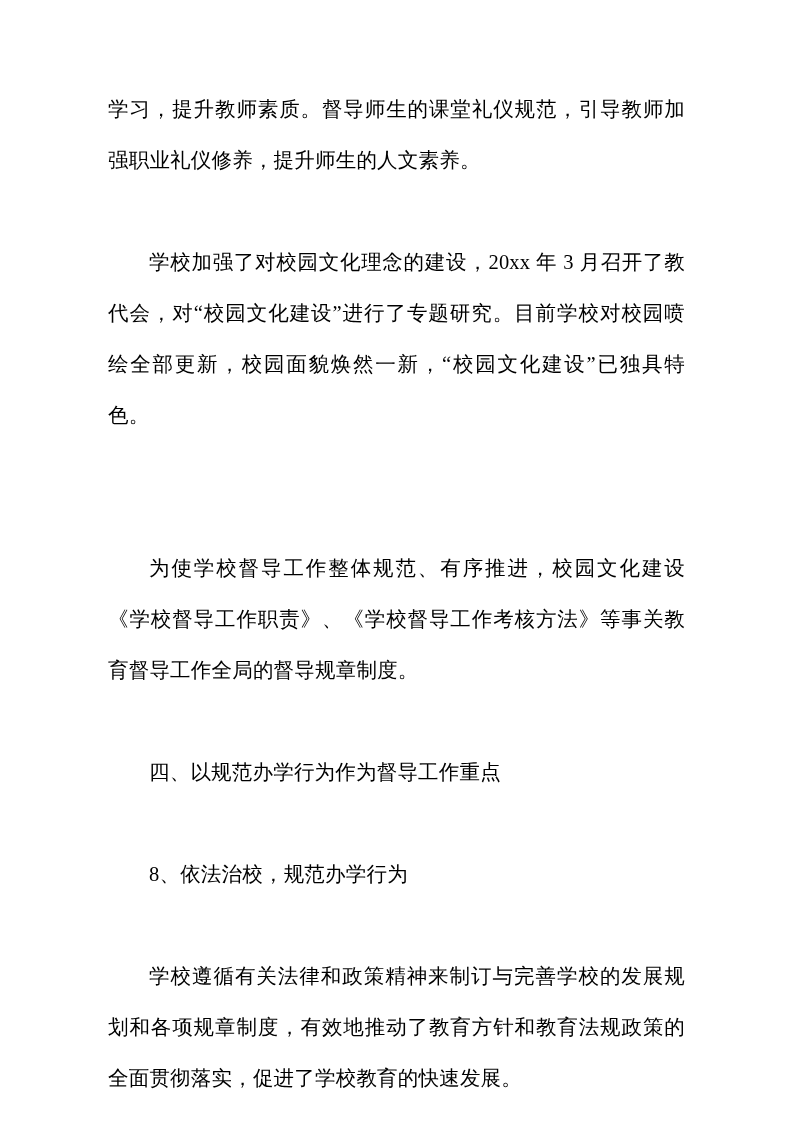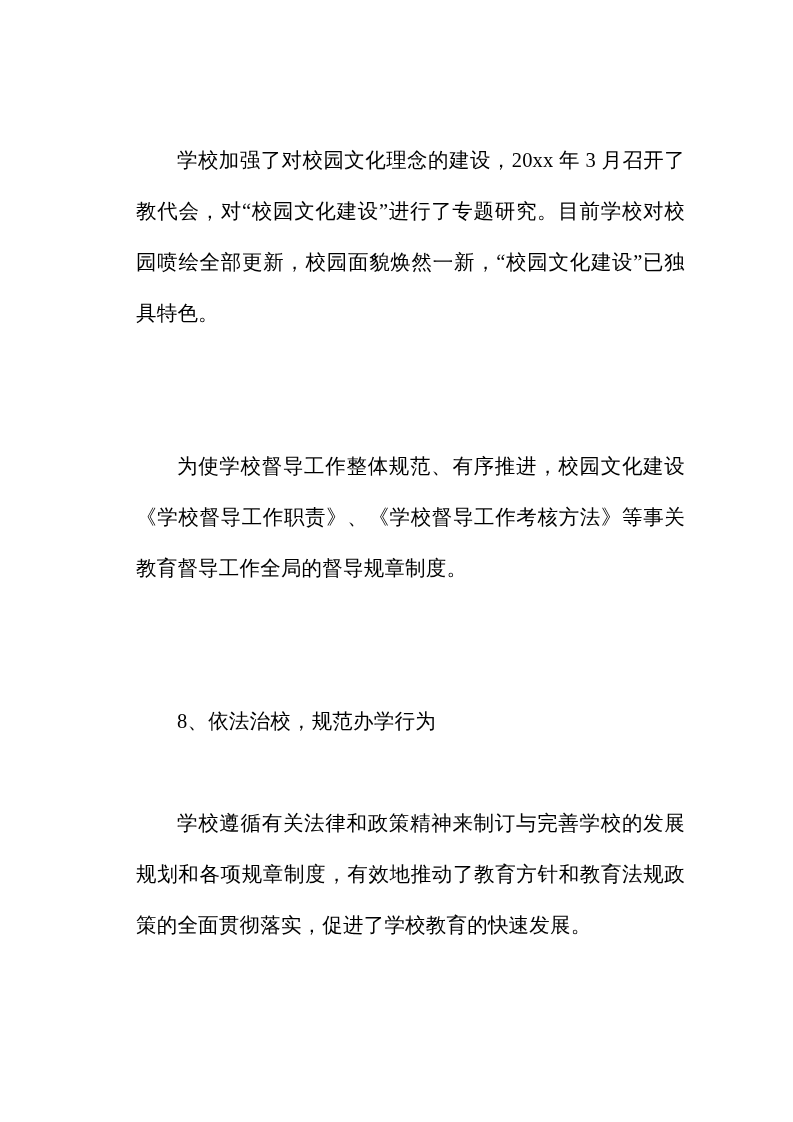--- a/index.html
+++ b/index.html
@@ -28,46 +28,47 @@
     text-align: justify;
     text-justify: inter-ideograph;
     letter-spacing: 0.2px;
   }
   p.para {
     margin: 0;
     padding: 0;
   }
   p.indent {
     text-indent: 2em;
-    margin-left: 28px;
   }
   .spacer {
     height: 51px;
   }
 </style>
 </head>
 <body>
 
 <div class="page">
   <div class="doc-body">
 
+    <p class="para">学习，提升教师素质。督导师生的课堂礼仪规范，引导教师加强职业礼仪修养，提升师生的人文素养。</p>
 
     <div class="spacer"></div>
 
     <p class="para indent">学校加强了对校园文化理念的建设，20xx 年 3 月召开了教代会，对“校园文化建设”进行了专题研究。目前学校对校园喷绘全部更新，校园面貌焕然一新，“校园文化建设”已独具特色。</p>
 
     <div class="spacer"></div>
 
 
     <div class="spacer"></div>
 
     <p class="para indent">为使学校督导工作整体规范、有序推进，校园文化建设《学校督导工作职责》、《学校督导工作考核方法》等事关教育督导工作全局的督导规章制度。</p>
 
     <div class="spacer"></div>
 
+    <p class="para indent">四、以规范办学行为作为督导工作重点</p>
 
     <div class="spacer"></div>
 
     <p class="para indent">8、依法治校，规范办学行为</p>
 
     <div class="spacer"></div>
 
     <p class="para indent">学校遵循有关法律和政策精神来制订与完善学校的发展规划和各项规章制度，有效地推动了教育方针和教育法规政策的全面贯彻落实，促进了学校教育的快速发展。</p>
 
   </div>

